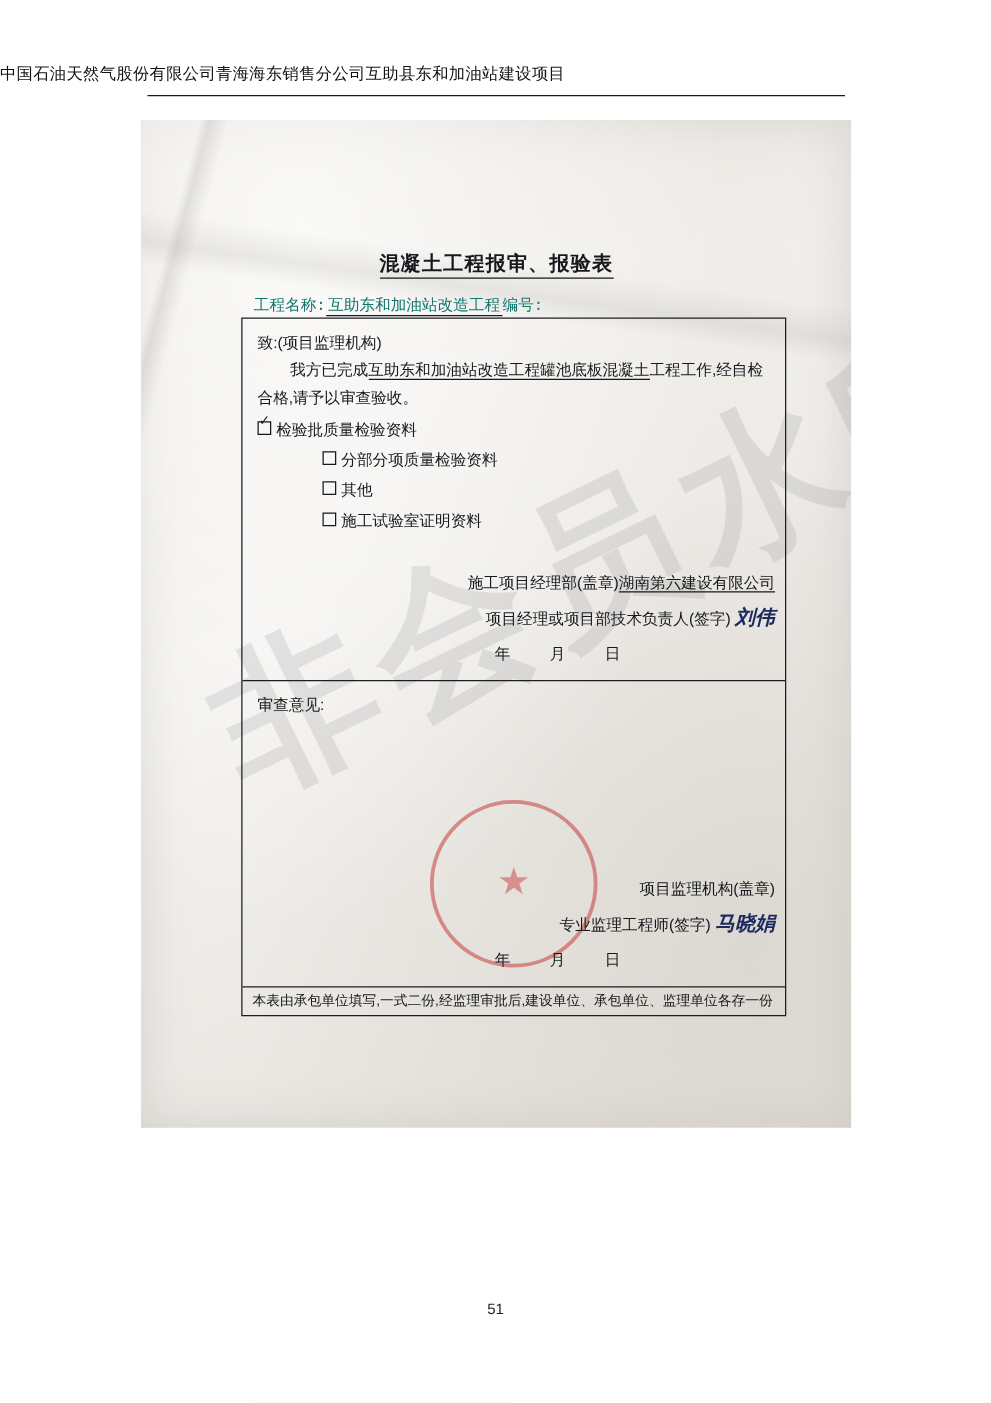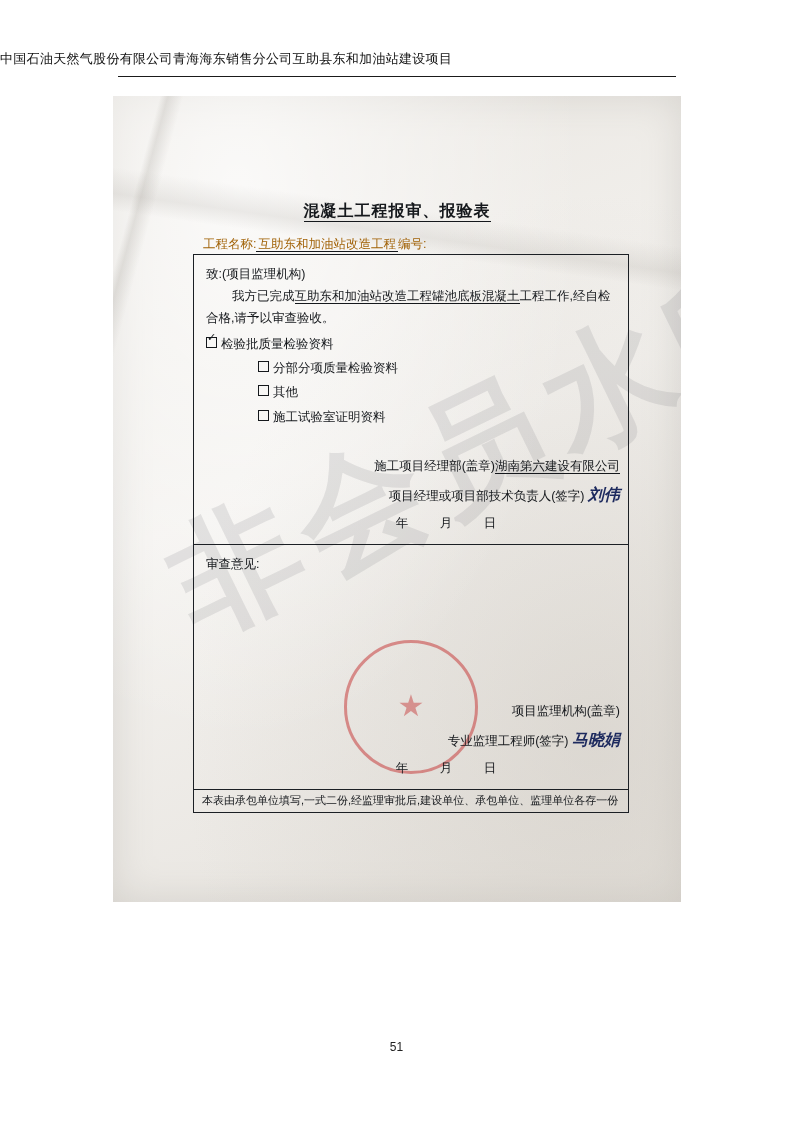--- a/index.html
+++ b/index.html
@@ -98,22 +98,22 @@
   .form-title .u {
     border-bottom: 1.6px solid #15181c;
     padding-bottom: 2px;
   }
 
   .proj-line {
     position: absolute;
     left: 90px;
     top: 140px;
     font-size: 12.5px;
-    color: #a16207;
-    font-family: Liberation Sans, sans-serif;
+    color: #0f766e;
+    font-family: Liberation Mono, monospace;
   }
   .proj-line .val {
     border-bottom: 1px solid #15181c;
     padding: 0 2px;
   }
 
   .table-box {
     position: absolute;
     left: 80px;
     top: 158px;

